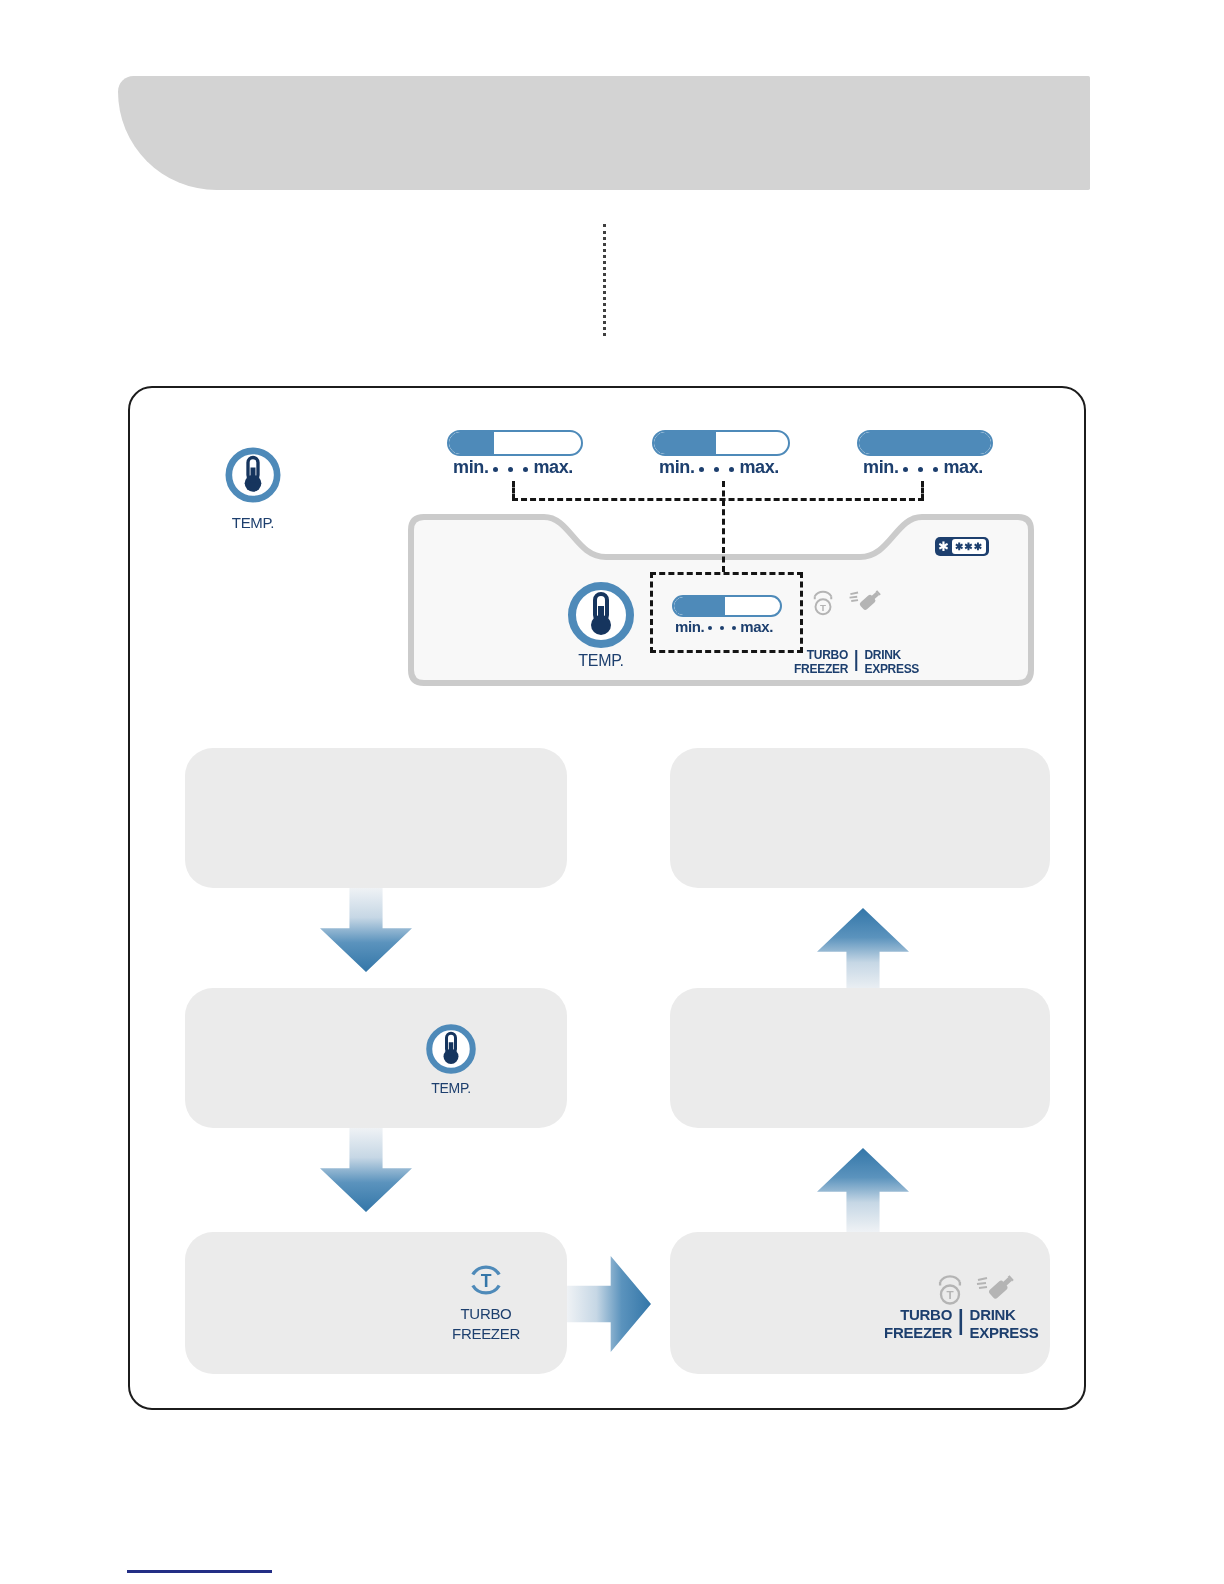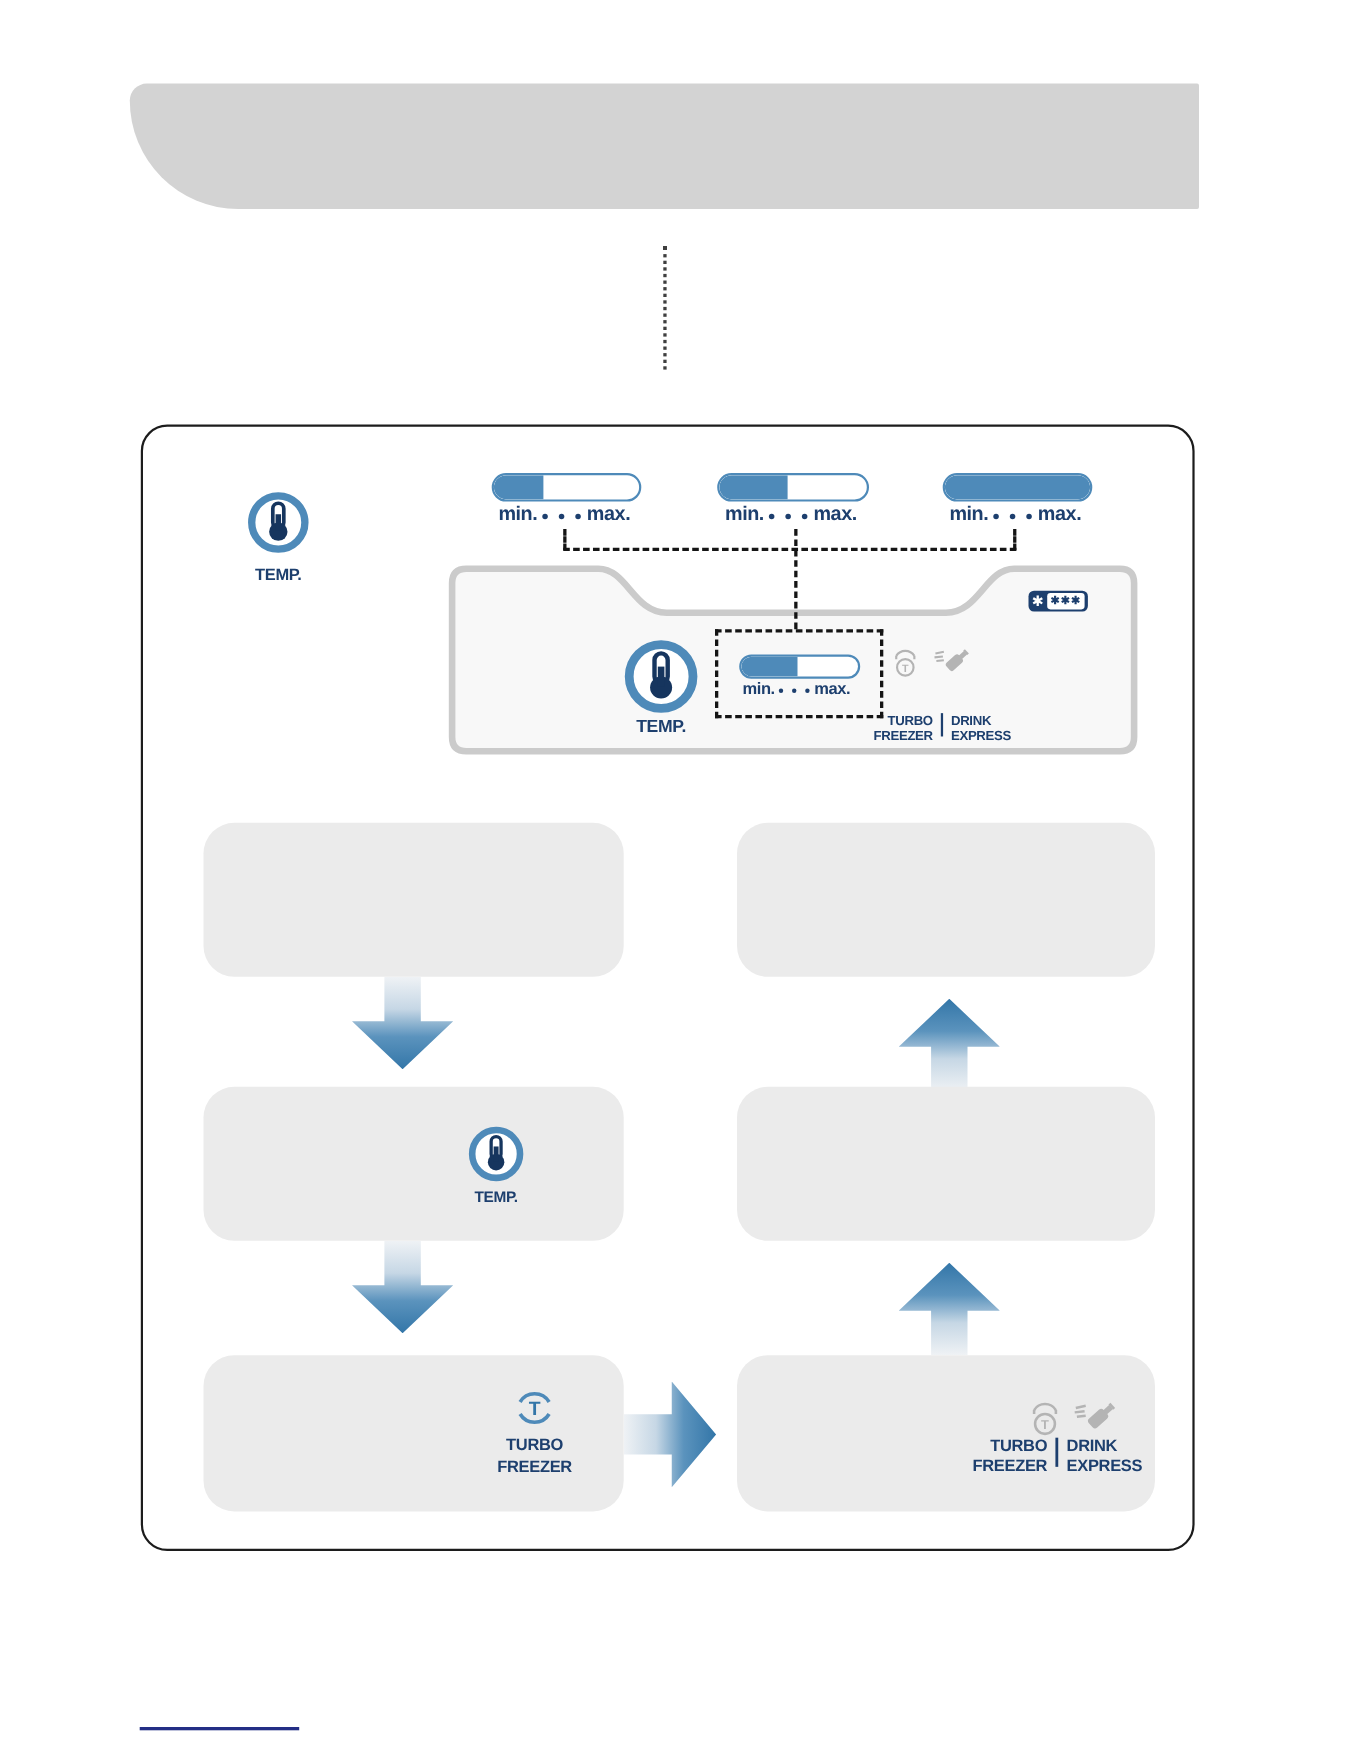--- a/index.html
+++ b/index.html
@@ -7,21 +7,21 @@
           font-family:"Liberation Sans",sans-serif;}
   .abs{position:absolute;}
   
   .header-banner{left:118px;top:76px;width:972px;height:114px;background:#d3d3d3;
                  border-radius:18px 2px 2px 115px;}
   .dotted-sep{left:603px;top:224px;height:112px;width:0;border-left:3px dotted #3f3f3f;}
   
   .main-panel{left:128px;top:386px;width:954px;height:1020px;background:#fff;
               border:2px solid #1c1c1c;border-radius:24px;}
   
-  .temp-label{color:#1d3f6e;font-weight:bold;text-align:center;letter-spacing:-.3px;}
+  .temp-label{color:#1d3f6e;font-weight:normal;text-align:center;letter-spacing:-.3px;}
   
   .bar{height:22px;border:2px solid #4e8ab9;border-radius:13px;background:#fff;overflow:hidden;}
   .bar-fill{height:100%;background:#4e8ab9;border-radius:11px 0 0 11px;}
   .bar-fill.full{border-radius:11px;}
   .minmax{display:flex;align-items:center;justify-content:center;color:#1d3f6e;
           font-weight:bold;letter-spacing:-.4px;}
   .minmax .dot{width:5px;height:5px;border-radius:50%;background:#1d3f6e;margin:4px 5px 0 5px;display:inline-block;}
   .minmax.small .dot{width:4px;height:4px;margin:3px 4px 0 4px;}
   
   .vdash{width:0;border-left:3px dashed #151515;}

